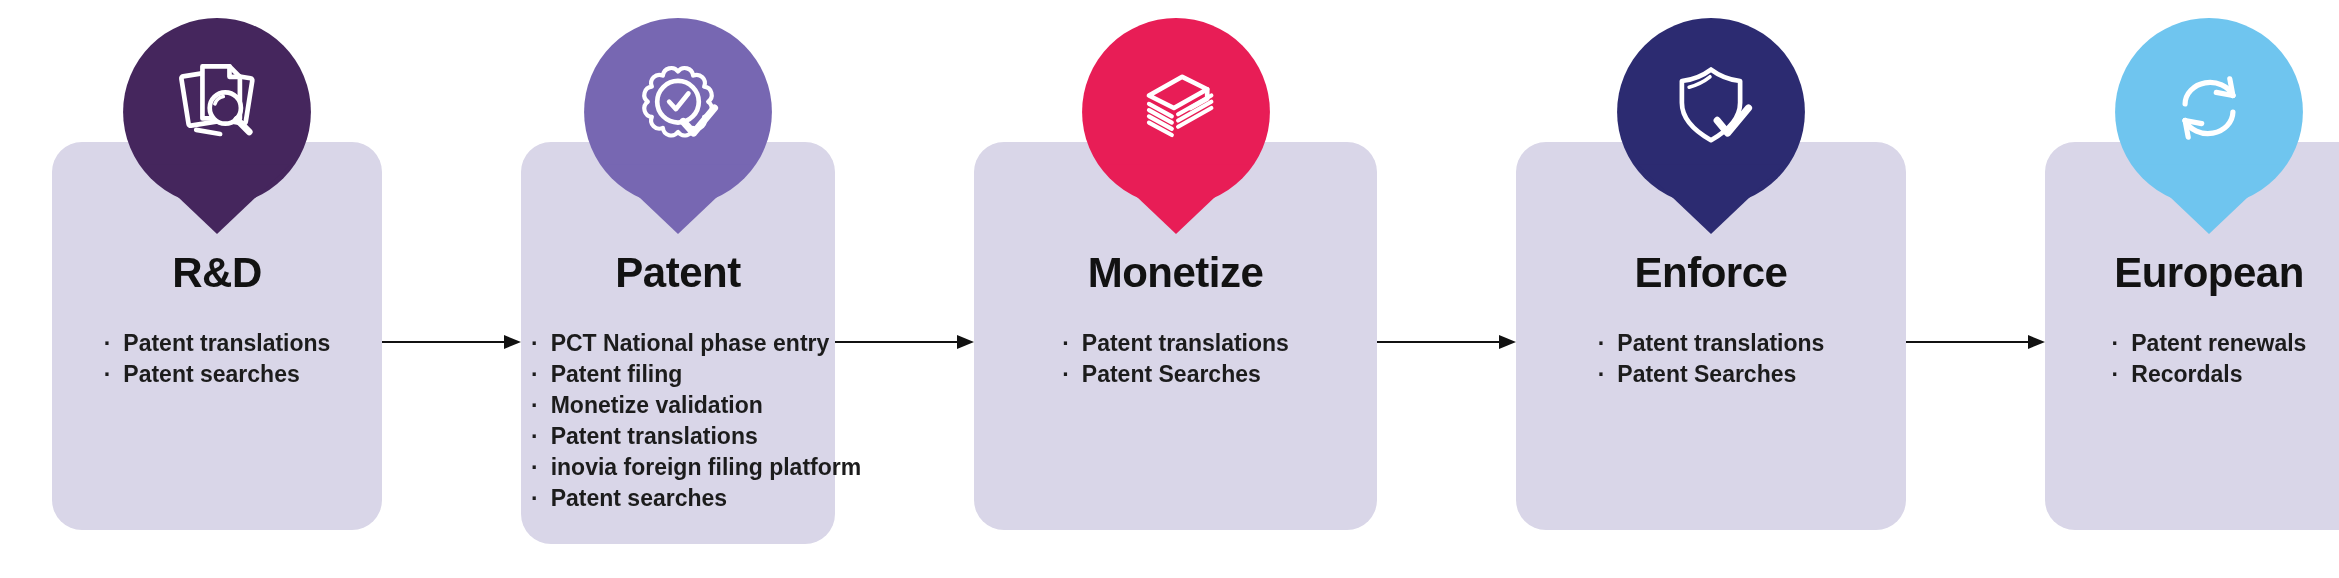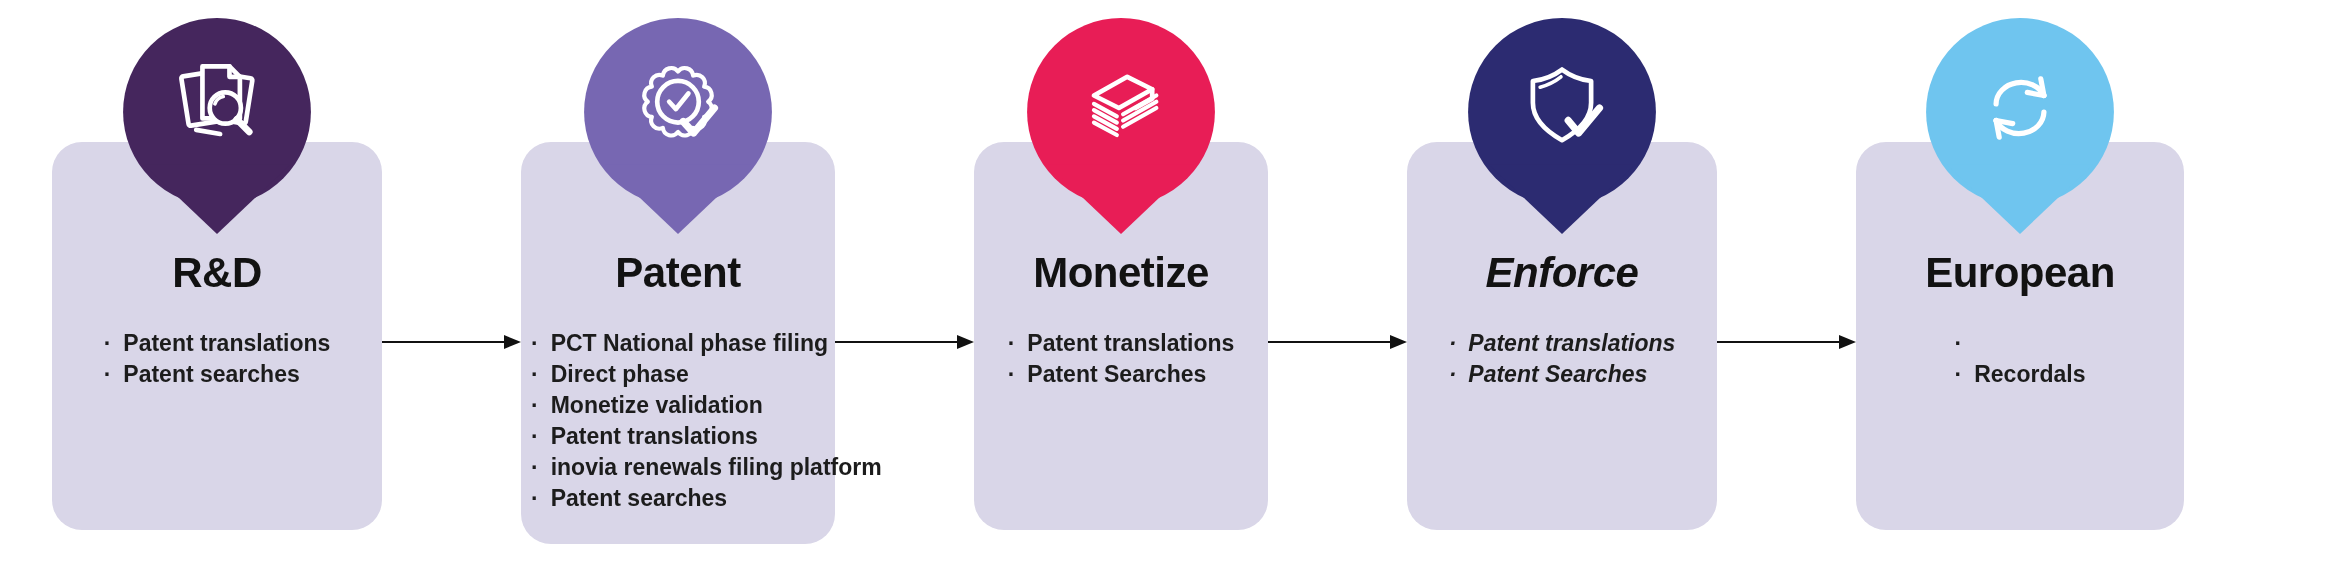--- a/index.html
+++ b/index.html
@@ -113,51 +113,51 @@
           <circle class="occ" cx="50" cy="44" r="20" stroke-width="4.5"></circle>
           <path d="M41.5,44 L48,51 L60,36" stroke-width="4.5"></path>
           <path d="M55,63 L65,74 L85,50" stroke-width="7"></path>
         </g>
       </svg>
     </div>
     <h2 class="stage-title">Patent</h2>
     <ul class="bullets">
         <li>
           <span class="dot">·</span>
-          <span>PCT National phase filing</span>
-        </li>
-        <li>
-          <span class="dot">·</span>
-          <span>Direct phase</span>
+          <span>PCT National phase entry</span>
+        </li>
+        <li>
+          <span class="dot">·</span>
+          <span>Patent filing</span>
         </li>
         <li>
           <span class="dot">·</span>
           <span>Monetize validation</span>
         </li>
         <li>
           <span class="dot">·</span>
           <span>Patent translations</span>
         </li>
         <li>
           <span class="dot">·</span>
-          <span>inovia renewals filing platform</span>
+          <span>inovia foreign filing platform</span>
         </li>
         <li>
           <span class="dot">·</span>
           <span>Patent searches</span>
         </li>
       </ul>
   </section>
 
   <div class="arrow">
     <div class="arrow-line" style="background: rgb(17, 17, 17);"></div>
     <div class="arrow-head" style="border-left-color: rgb(17, 17, 17);"></div>
   </div>
 
-  <section class="card" style="width: 294px; --pin: #e81d56;">
+  <section class="card" style="width: 403px; --pin: #e81d56;">
     <div class="pin">
       <svg class="pin-svg" viewBox="0 0 100 115">
         <circle class="pin-fill" cx="50" cy="50" r="50"></circle>
         <path class="pin-fill" d="M11,78 L50,115 L89,78 Z"></path>
       </svg>
       <svg class="pin-icon" viewBox="0 0 100 100">
         <g stroke-width="4">
           <path d="M24,46 L46,58"></path>
           <path d="M24,52 L46,64"></path>
           <path d="M24,58 L46,70"></path>
@@ -181,21 +181,21 @@
           <span>Patent Searches</span>
         </li>
       </ul>
   </section>
 
   <div class="arrow">
     <div class="arrow-line" style="background: rgb(17, 17, 17);"></div>
     <div class="arrow-head" style="border-left-color: rgb(17, 17, 17);"></div>
   </div>
 
-  <section class="card" style="width: 310px; font-style: italic; --pin: #2c2b71;">
+  <section class="card" style="width: 390px; --pin: #2c2b71;">
     <div class="pin">
       <svg class="pin-svg" viewBox="0 0 100 115">
         <circle class="pin-fill" cx="50" cy="50" r="50"></circle>
         <path class="pin-fill" d="M11,78 L50,115 L89,78 Z"></path>
       </svg>
       <svg class="pin-icon" viewBox="0 0 100 100">
         <g stroke-width="4.5">
           <path class="occ" d="M50,13 C42,19 31,23 22,24 L22,45 C22,61 34,72 50,81 C66,72 78,61 78,45 L78,24 C69,23 58,19 50,13 Z"></path>
           <path d="M29,30 C36,28 44,24 49,20" stroke-width="3.5"></path>
           <path d="M56,62 L66,74 L86,50" stroke-width="7"></path>
@@ -234,20 +234,21 @@
           <path d="M73,54 A24,21 0 0 1 27,62"></path>
           <path d="M27,62 L43,65"></path>
           <path d="M27,62 L30,78"></path>
         </g>
       </svg>
     </div>
     <h2 class="stage-title">European</h2>
     <ul class="bullets">
         <li>
           <span class="dot">·</span>
+          <span>Patent renewals</span>
         </li>
         <li>
           <span class="dot">·</span>
           <span>Recordals</span>
         </li>
       </ul>
   </section>
 
 </div>
 

